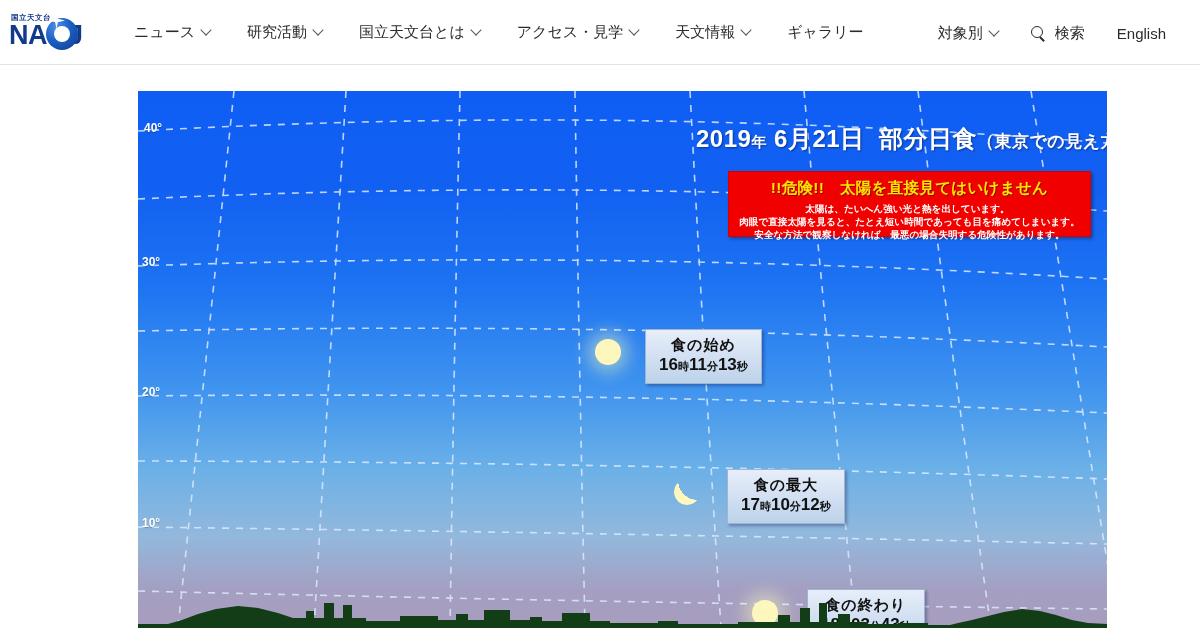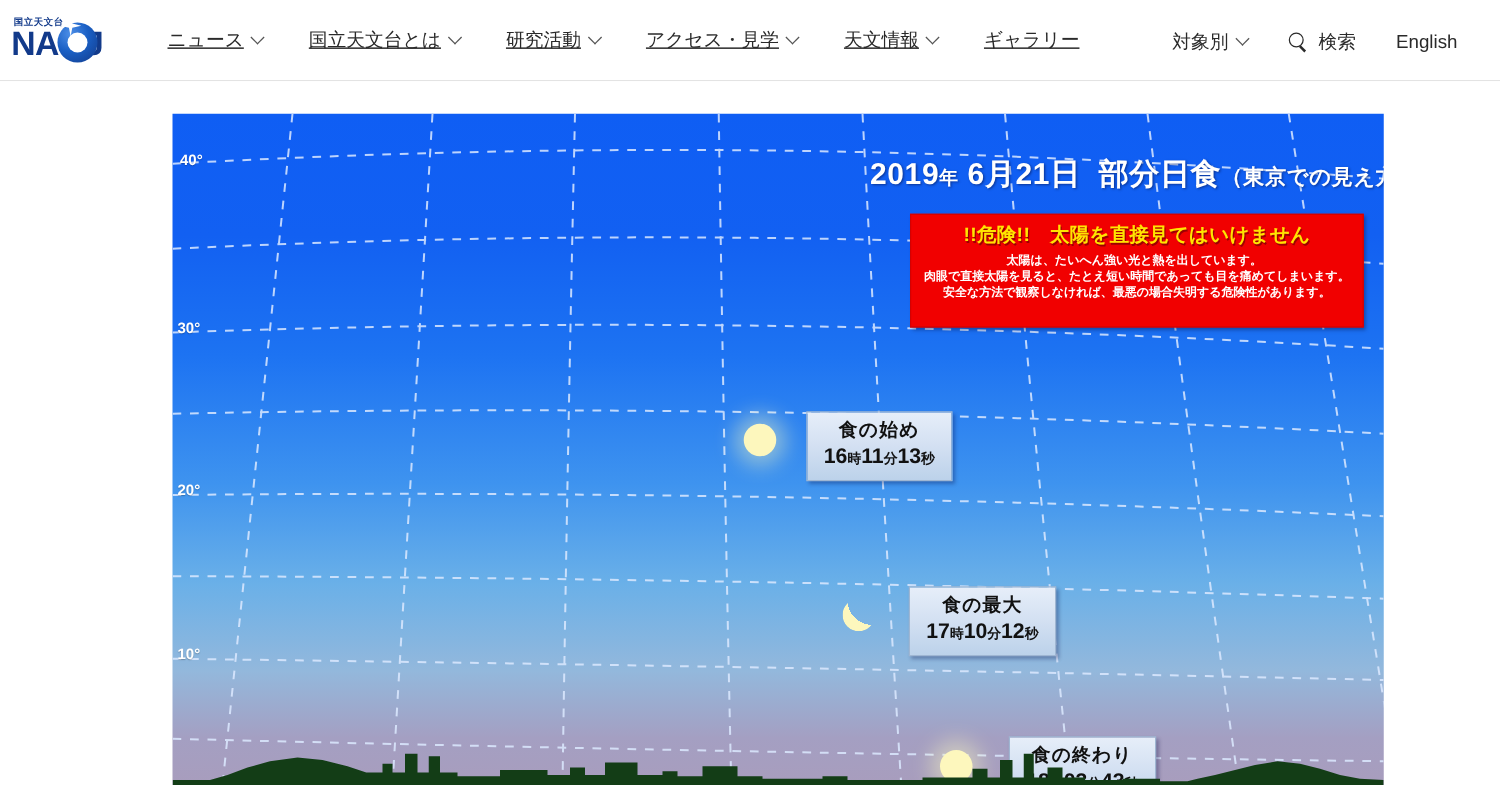--- a/index.html
+++ b/index.html
@@ -49,21 +49,21 @@
     left: 8px; top: 8px; width: 16px; height: 16px;
     border-radius: 50%; background: #ffffff;
   }
   .logo-spark {
     position: absolute; left: 40px; top: 2px;
     width: 17px; height: 17px;
     background: #ffffff;
     clip-path: polygon(50% 0%, 58% 40%, 100% 50%, 58% 60%, 50% 100%, 42% 60%, 0% 50%, 42% 40%);
   }
 
-  .nav-left { display: flex; align-items: flex-end; margin-left: 22px; text-decoration: underline; }
+  .nav-left { display: flex; align-items: flex-end; margin-left: 22px; }
   .nav-right { display: flex; align-items: center; position: absolute; right: 18px; top: 0; height: 67px; }
   .nav-item {
     display: flex; align-items: center; gap: 7px;
     font-size: 15px; color: #2a2a2a;
     padding: 0 18px; height: 65px; cursor: pointer;
     white-space: nowrap;
   }
   .nav-item.rt { padding: 0 16px; }
   .chev { display: inline-block; width: 9px; height: 9px; position: relative; top: -2px; }
   .chev::before {
@@ -120,21 +120,21 @@
     font-size: 24px; letter-spacing: 0.5px;
     white-space: nowrap;
     text-shadow: 1px 1px 2px rgba(0,0,40,.45);
   }
   .title .sm { font-size: 15px; }
   .title .md { font-size: 17px; }
 
   
   .warn {
     position: absolute; left: 590px; top: 80px;
-    width: 363px; height: 91px;
+    width: 363px; height: 66px;
     background: #f10000;
     border: 1px solid #d50000;
     box-shadow: 2px 2px 3px rgba(0,0,40,.35);
     padding: 6px 8px 5px;
     text-align: center;
   }
   .warn-head {
     color: #ffe500; font-weight: bold; font-size: 15.5px;
     letter-spacing: 0.3px; white-space: nowrap;
     text-shadow: 1px 1px 0 rgba(120,0,0,.7);
@@ -185,25 +185,25 @@
     <span class="logo-globe"></span>
     <span class="logo-spark"></span>
   </div>
 
   <nav class="nav-left">
     <div class="nav-item">
       <span>ニュース</span>
       <span class="chev"></span>
     </div>
     <div class="nav-item">
+      <span>研究活動</span>
+      <span class="chev"></span>
+    </div>
+    <div class="nav-item">
       <span>国立天文台とは</span>
-      <span class="chev"></span>
-    </div>
-    <div class="nav-item">
-      <span>研究活動</span>
       <span class="chev"></span>
     </div>
     <div class="nav-item">
       <span>アクセス・見学</span>
       <span class="chev"></span>
     </div>
     <div class="nav-item">
       <span>天文情報</span>
       <span class="chev"></span>
     </div>

